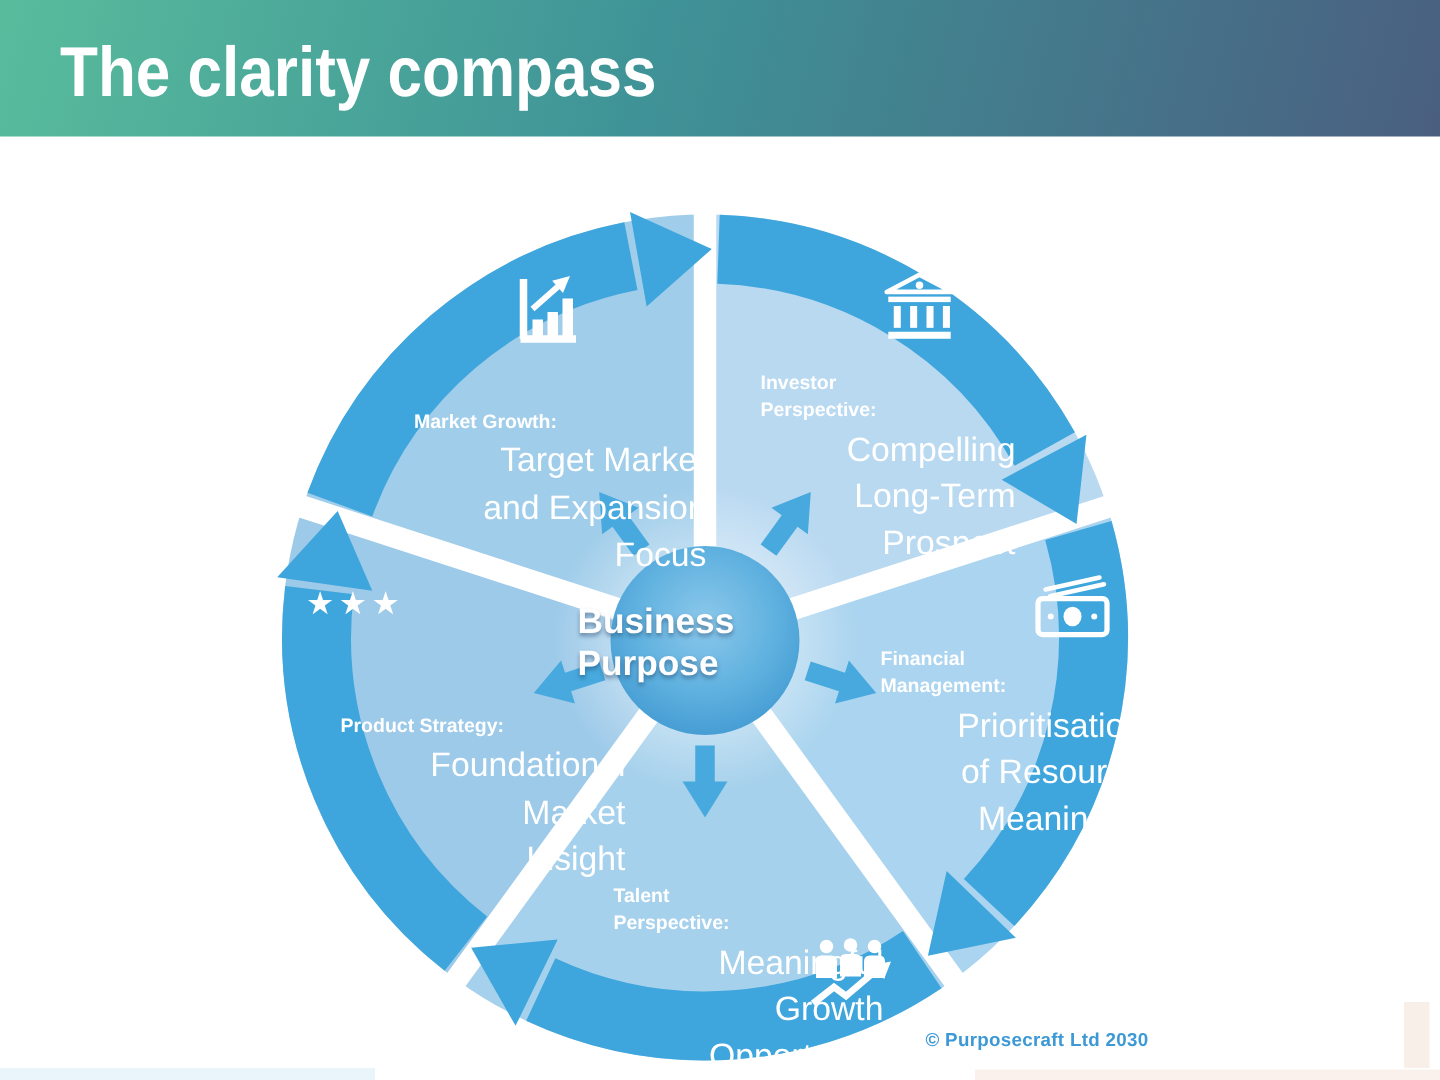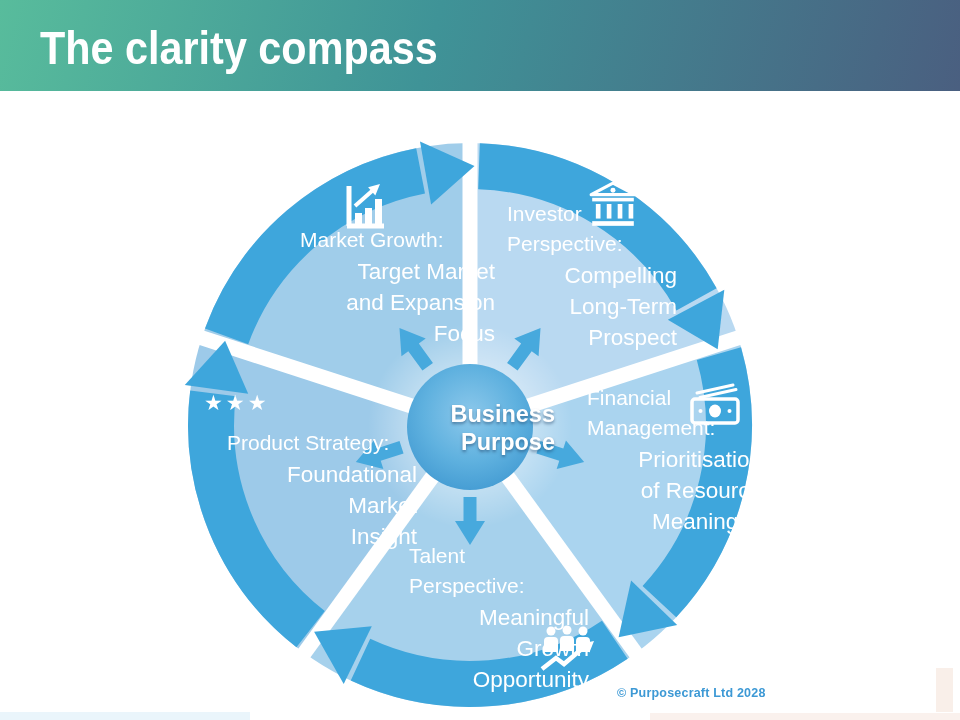--- a/index.html
+++ b/index.html
@@ -19,30 +19,30 @@
   .title{
     left:40px;top:20px;
     color:#ffffff;font-size:47px;font-weight:700;letter-spacing:0px;
     transform:scaleX(0.88);transform-origin:left center;
     white-space:nowrap;
   }
 
   
   .seg-text{color:#ffffff;}
   .seg-heading{
-    font-size:21px;font-weight:400;line-height:1.42;white-space:pre-line;
+    font-size:13px;font-weight:700;line-height:1.42;white-space:pre-line;margin-top:47px;
   }
   .seg-body{
     font-size:22.5px;font-weight:400;line-height:1.38;white-space:pre-line;
     margin-top:1px;
     text-align:right;
   }
 
   .hub-label{
-    left:385px;top:400px;width:170px;text-align:right;
+    left:385px;top:400px;width:170px;text-align:left;
     color:#ffffff;font-size:23.5px;font-weight:700;line-height:1.2;
     white-space:pre-line;
     text-shadow:0 2px 3px rgba(30,60,95,0.5);
   }
 
   .stars{
     left:204px;top:392px;color:#ffffff;font-size:21px;letter-spacing:3px;
     line-height:1;
   }
 
@@ -125,21 +125,21 @@
 Purpose</div>
 
 <svg class="abs" style="left:342px;top:181px" width="46" height="52" viewBox="0 0 46 50">
   <path d="M7 4 V44 M5 44 H42" stroke="#fff" stroke-width="5" fill="none"></path>
   <rect x="13" y="31" width="7" height="11" fill="#fff"></rect>
   <rect x="23" y="26" width="7" height="16" fill="#fff"></rect>
   <rect x="33" y="17" width="7" height="25" fill="#fff"></rect>
   <path d="M13 24 L30 9" stroke="#fff" stroke-width="4" fill="none"></path>
   <polygon points="38,2 33.3,13.4 26.1,5.2" fill="#fff"></polygon>
 </svg>
-<div class="abs seg-text" style="left:300px;top:225px;width:195px">
+<div class="abs seg-text" style="left:276px;top:225px;width:195px">
   <div class="seg-heading">Market Growth:</div>
   <div class="seg-body">Target Market
 and Expansion
 Focus</div>
 </div>
 
 <svg class="abs" style="left:587px;top:181px" width="52" height="46" viewBox="0 0 50 44">
   <polygon points="25,2 46,13 4,13" fill="none" stroke="#fff" stroke-width="3" stroke-linejoin="round"></polygon>
   <circle cx="25" cy="8.7" r="2.4" fill="#fff"></circle>
   <rect x="5" y="16" width="40" height="3.5" fill="#fff"></rect>
@@ -194,17 +194,17 @@
 </svg>
 
 <div class="abs stars">★★★</div>
 <div class="abs seg-text" style="left:227px;top:428px;width:190px">
   <div class="seg-heading">Product Strategy:</div>
   <div class="seg-body">Foundational
 Market
 Insight</div>
 </div>
 
-<div class="abs copyright">© Purposecraft Ltd 2028</div>
+<div class="abs copyright">© Purposecraft Ltd 2030</div>
 
 <div class="abs artifact-strip-left"></div>
 <div class="abs artifact-strip-right"></div>
 <div class="abs artifact-rect-right"></div>
 
 </body></html>

